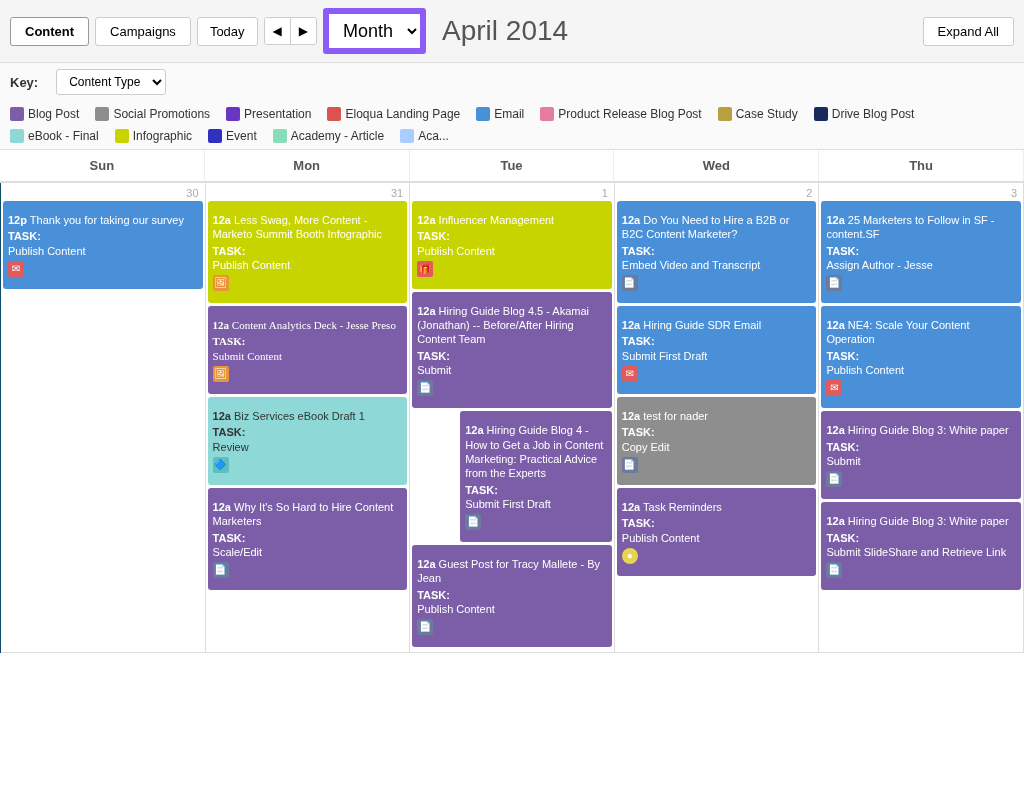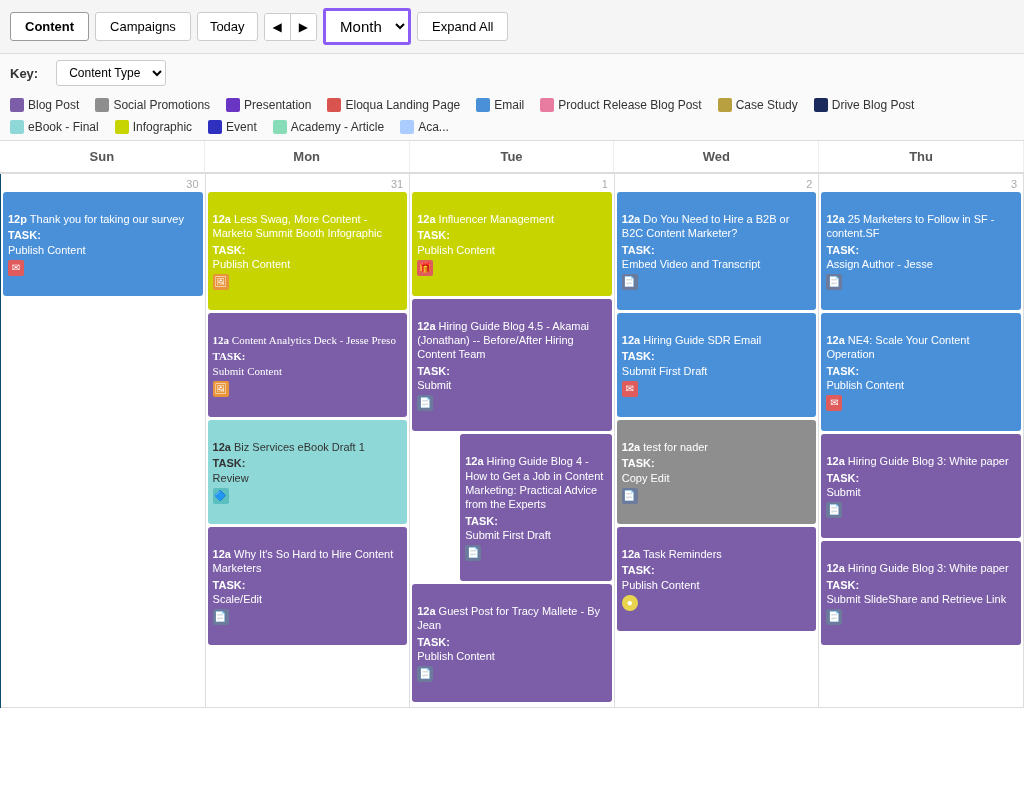--- a/index.html
+++ b/index.html
@@ -46,24 +46,24 @@
       border: none;
       background: #fff;
       cursor: pointer;
       font-size: 12px;
     }
     .nav-arrows button:first-child {
       border-right: 1px solid #ccc;
     }
     .month-select {
       padding: 6px 10px;
-      border: 3px solid #8b5cf6;
-      border-radius: 3px;
-      background: #fff;
-      font-size: 15px;
+      border: 6px solid #8b5cf6;
+      border-radius: 3px;
+      background: #fff;
+      font-size: 18px;
       cursor: pointer;
     }
     .page-title {
       font-size: 28px;
       font-weight: 300;
       color: #555;
       margin: 0 10px;
       flex: 1;
     }
     .btn-expand {
@@ -150,21 +150,21 @@
       background: #fff;
     }
     .day-number {
       text-align: right;
       font-size: 11px;
       color: #aaa;
       padding: 2px 4px;
     }
     .event-card {
       border-radius: 3px;
-      padding: 20px 5px;
+      padding: 12px 5px;
       margin-bottom: 3px;
       font-size: 11px;
       line-height: 1.3;
       color: #fff;
     }
     .event-card .event-time {
       font-weight: bold;
     }
     .event-card .task-label {
       font-weight: bold;
@@ -196,20 +196,21 @@
   <button class="btn-today">Today</button>
   <div class="nav-arrows">
     <button>◀</button>
     <button>▶</button>
   </div>
   <select class="month-select">
     <option>Month</option>
     <option>Week</option>
     <option>Day</option>
   </select>
+  <span class="page-title">April 2014</span>
   <button class="btn-expand">Expand All</button>
 </div>
 
 <div class="key-bar">
   <span class="key-label">Key:</span>
   <select class="key-select">
     <option>Content Type</option>
   </select>
   <div class="legend-items">
     <div class="legend-item">

